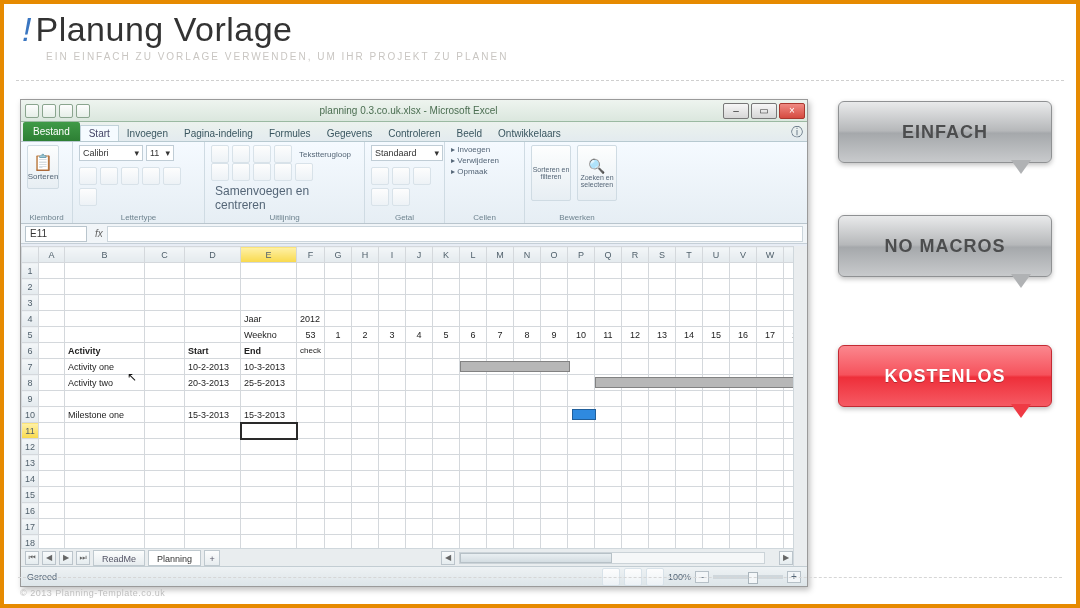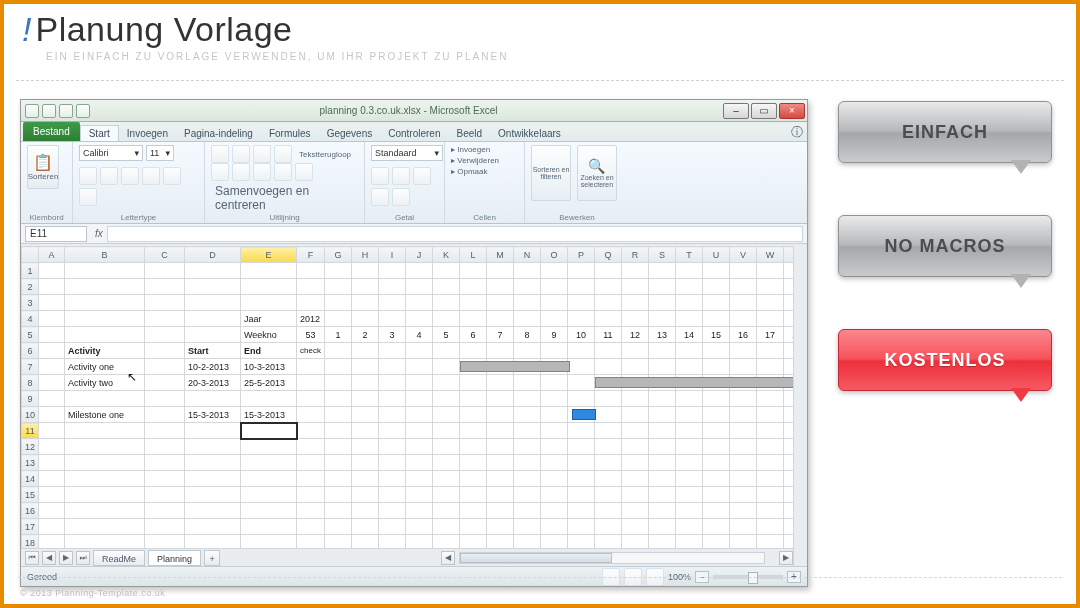--- a/index.html
+++ b/index.html
@@ -111,21 +111,21 @@
   font-size:18px; font-weight:bold; letter-spacing:1px;
   position:relative;
   box-shadow: 0 2px 5px rgba(0,0,0,.25);
 }
 .promo-grey{
   background: linear-gradient(#e9eaeb,#b6b8ba 48%,#a5a8ab 52%,#c8cacc);
   border:1px solid #8f9193; color:#4c4d4e;
 }
 .promo-red{
   background: linear-gradient(#fb878e,#f6525c 48%,#ee2f3a 52%,#f65a63);
-  border:1px solid #c32a33; color:#fff; text-shadow:0 1px 0 rgba(0,0,0,.25);
+  border:1px solid #c32a33; color:#fff; text-shadow:0 1px 0 rgba(0,0,0,.25);margin-top:16px;
 }
 .promo-btn::after{
   content:""; position:absolute; right:20px; bottom:-12px;
   width:0; height:0; border-left:10px solid transparent;
   border-right:10px solid transparent;
 }
 .promo-grey::after{ border-top:14px solid #b0b2b4;}
 .promo-red::after{ border-top:14px solid #ef3a44;}
 .footer{
   position:absolute; left:16px; bottom:6px; font-size:9px; color:#bdbdbd; letter-spacing:.5px;

